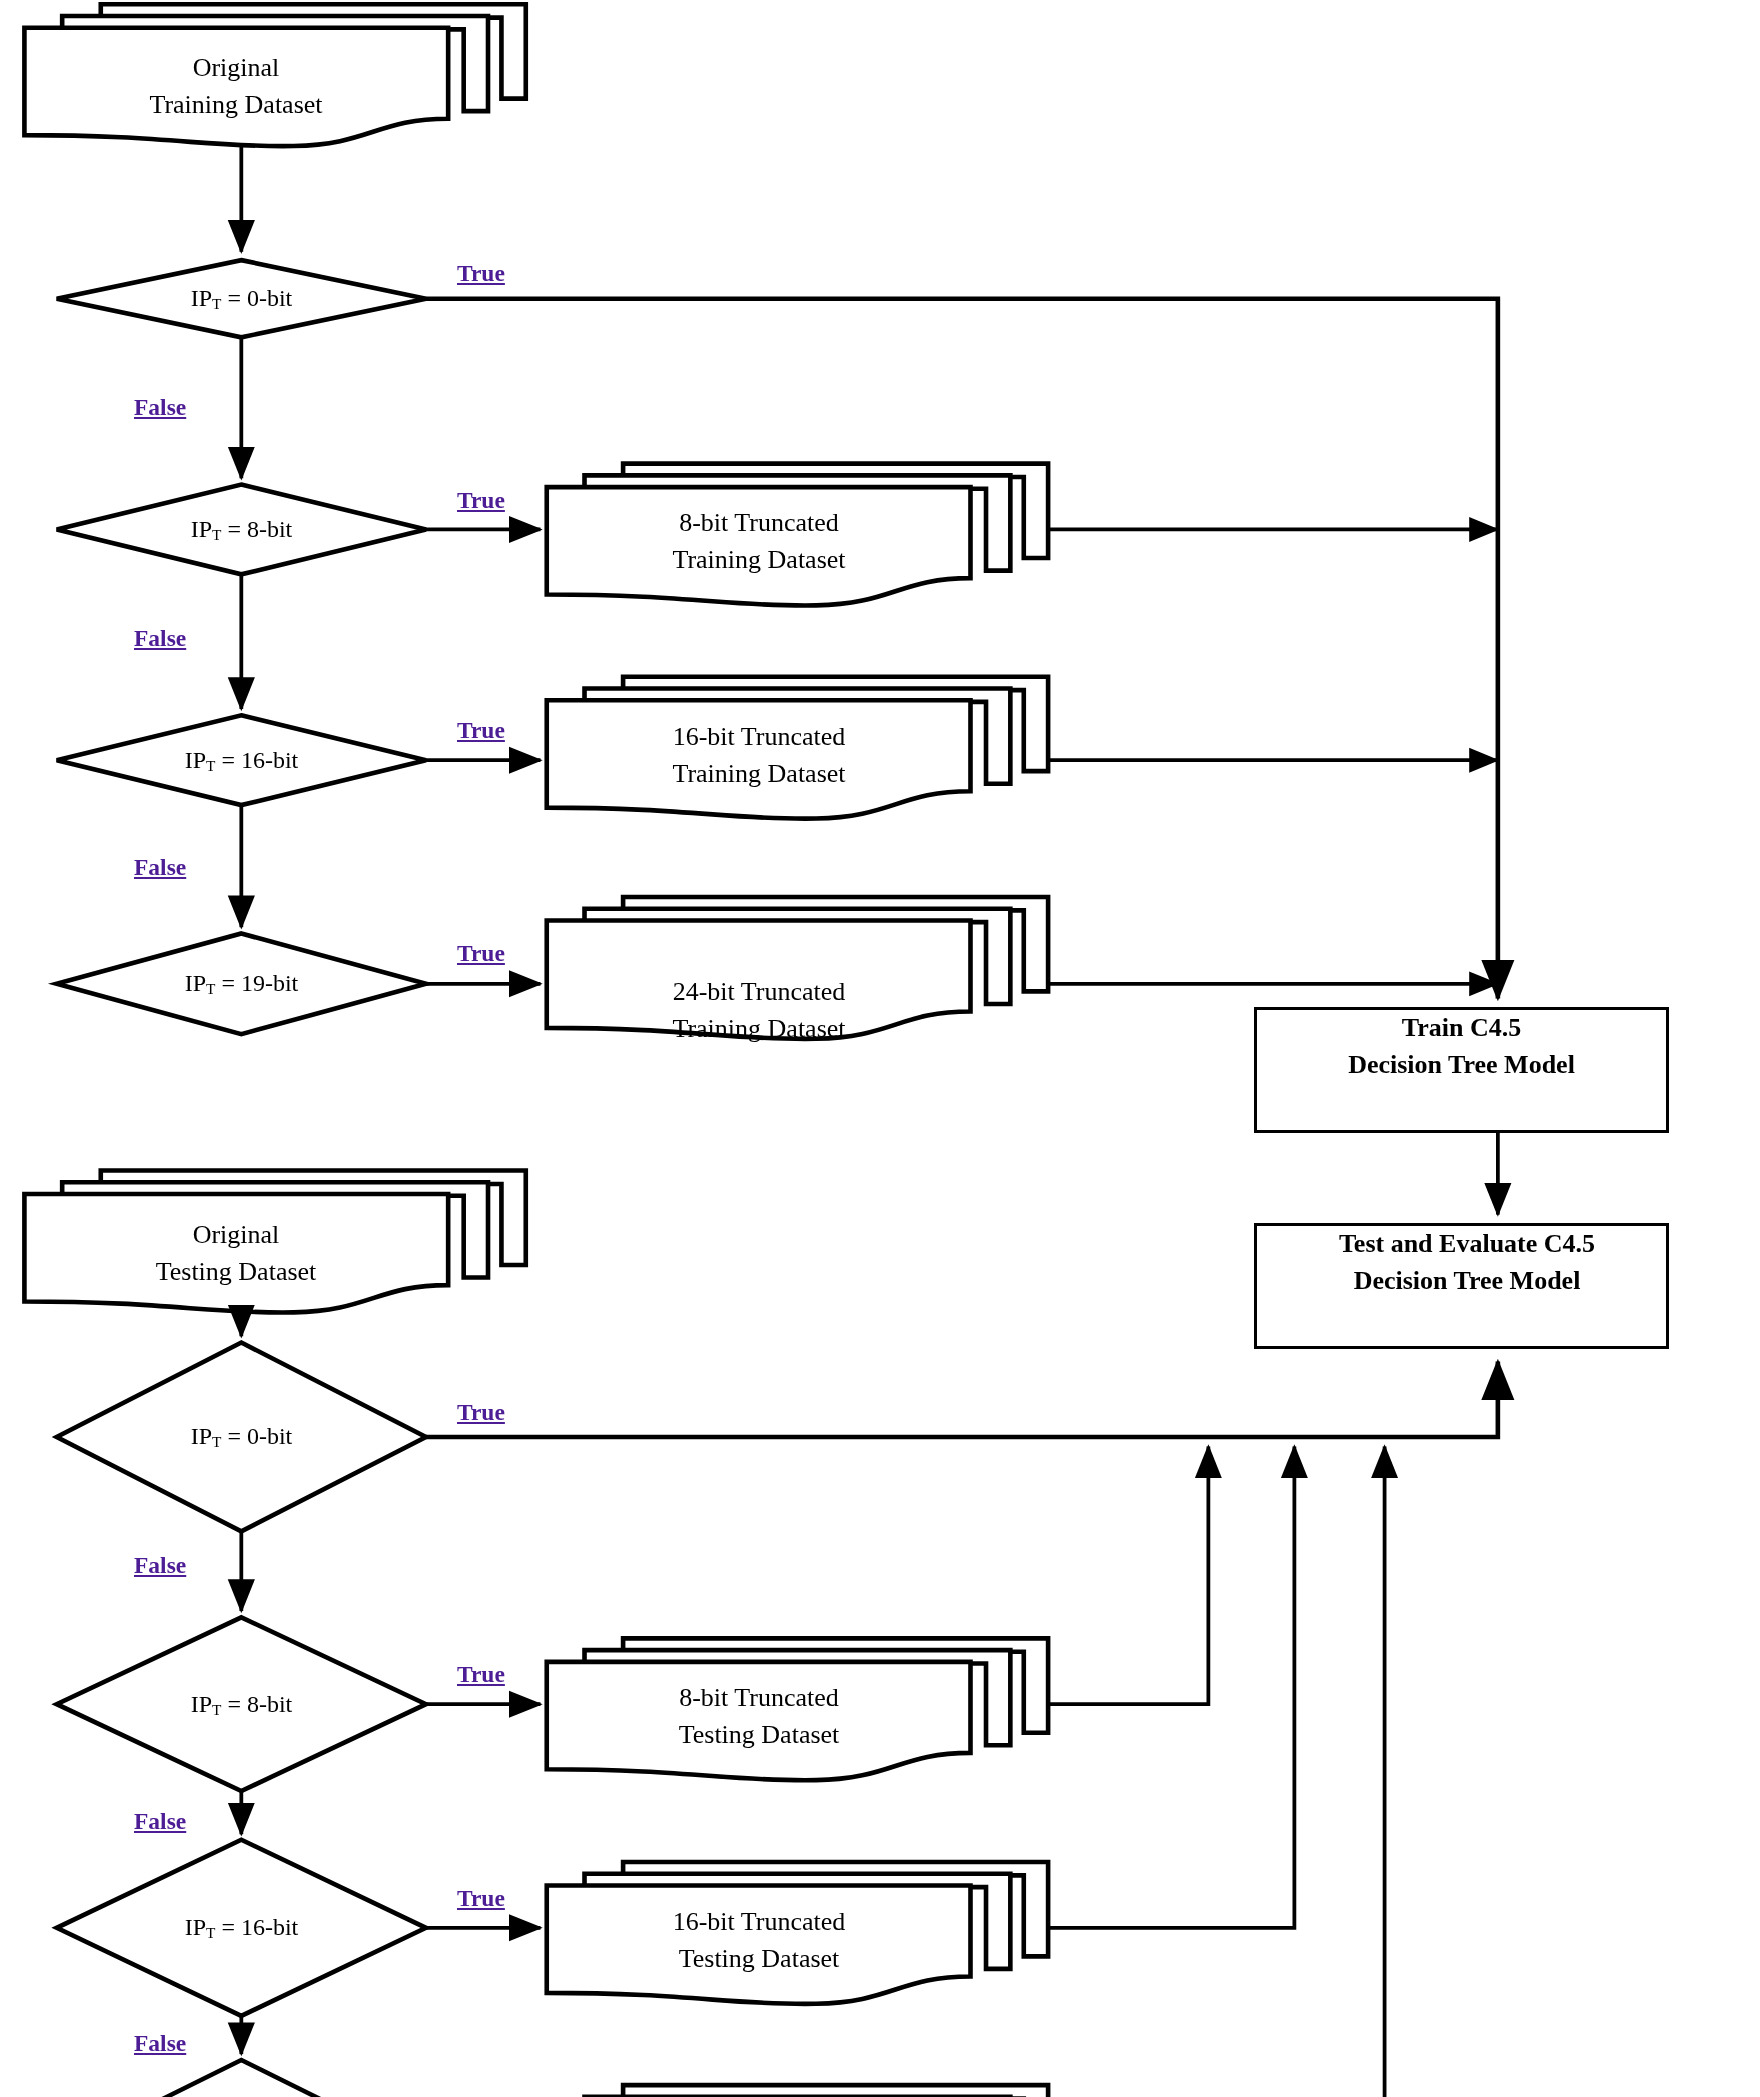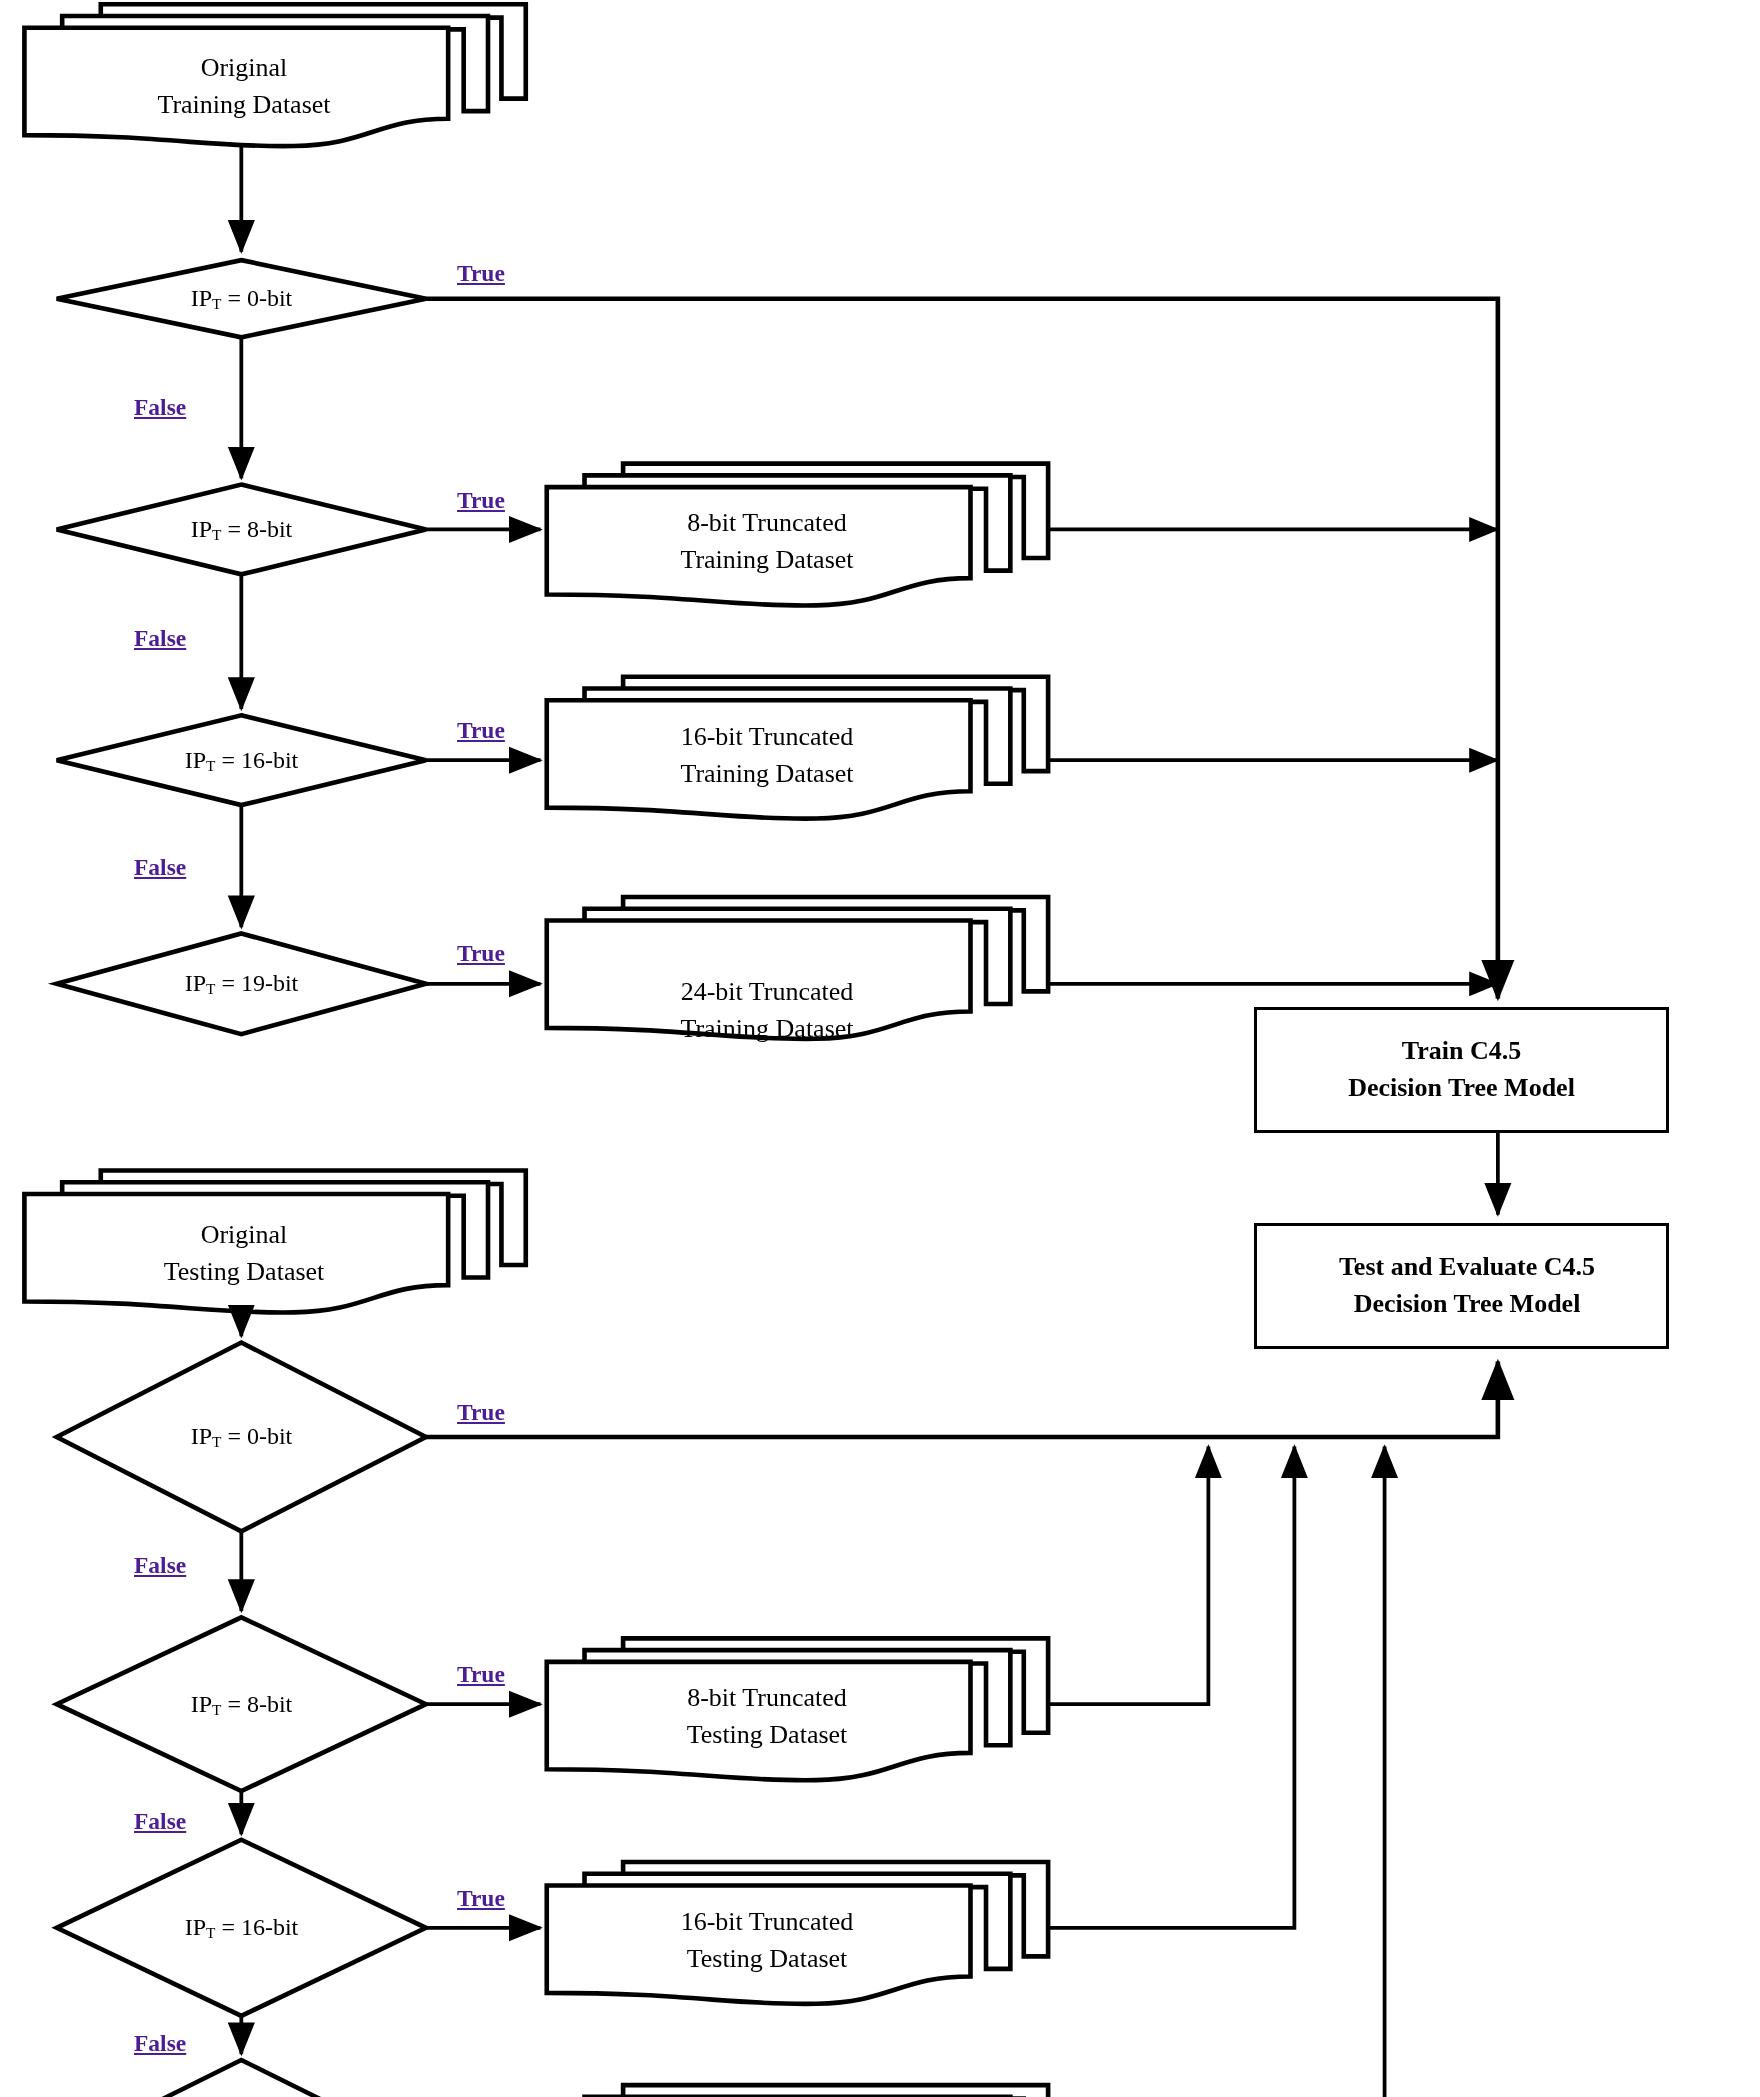--- a/index.html
+++ b/index.html
@@ -1,29 +1,29 @@
 <!DOCTYPE html>
 <html style="font-size:6.7px"><head>
 <meta charset="utf-8">
 <style>
   html,body{margin:0;padding:0;background:#ffffff;}
   body{font-family:"Liberation Serif", serif;}
   #stage{position:relative;width:1761px;height:2258px;background:#fff;overflow:hidden;}
   svg.layer{position:absolute;left:0;top:0;width:1761px;height:2258px;}
 
   .txt{position:absolute;color:#4c1d95;white-space:nowrap;text-decoration:underline;}
-  .doc-label{font-family:"Liberation Serif", serif;font-size:26px;line-height:1.42;text-align:center;width:100%;margin-left:8px;}
+  .doc-label{font-family:"Liberation Serif", serif;font-size:26px;line-height:1.42;text-align:center;width:100%;}
   .proc-label{font-family:"Liberation Serif", serif;font-weight:bold;font-size:26px;line-height:1.42;text-align:center;width:100%;}
   .dia-label{font-family:"Liberation Serif", serif;font-size:24px;text-align:center;width:100%;}
   .edge-label{font-family:"Liberation Serif", serif;font-weight:bold;font-size:23.5px;}
   sub{font-size:0.64em;vertical-align:baseline;position:relative;top:0.22em;}
 
   .docbox{position:absolute;}
   .procbox{position:absolute;border:3.8px solid #000;background:#fff;box-sizing:border-box;
-           display:flex;align-items:center;justify-content:center;}
+           display:flex;justify-content:center;}
   .diamond{position:absolute;display:flex;align-items:center;justify-content:center;}
   .diamond .dia-label{position:relative;z-index:2;}
 </style>
 </head>
 <body>
 
 <div id="stage">
 
   <svg class="layer" viewBox="0 0 4197 5382">
     <defs>

